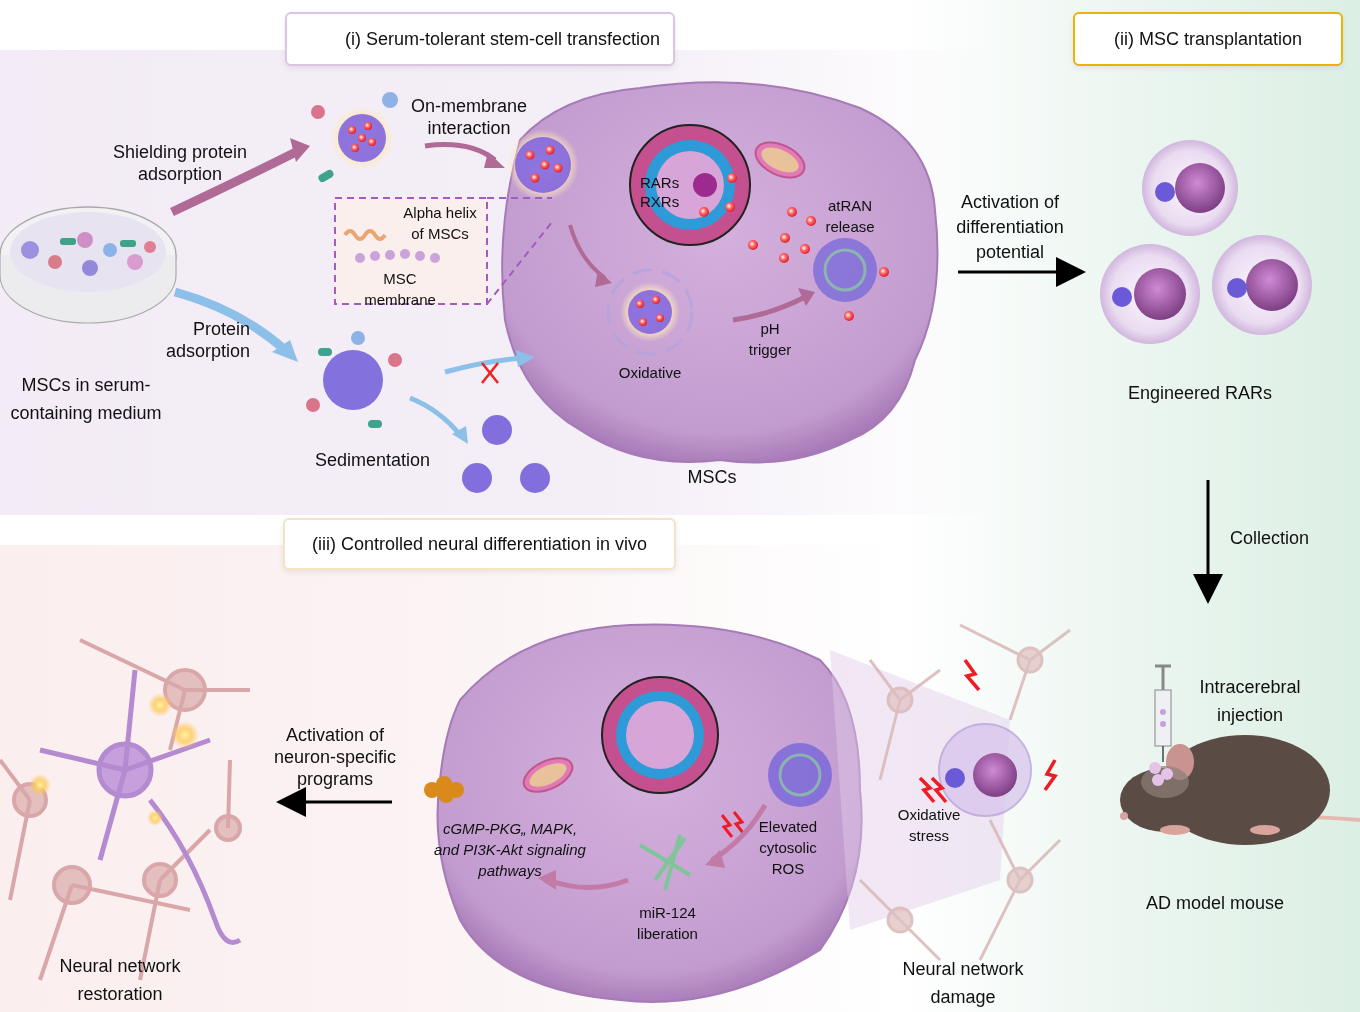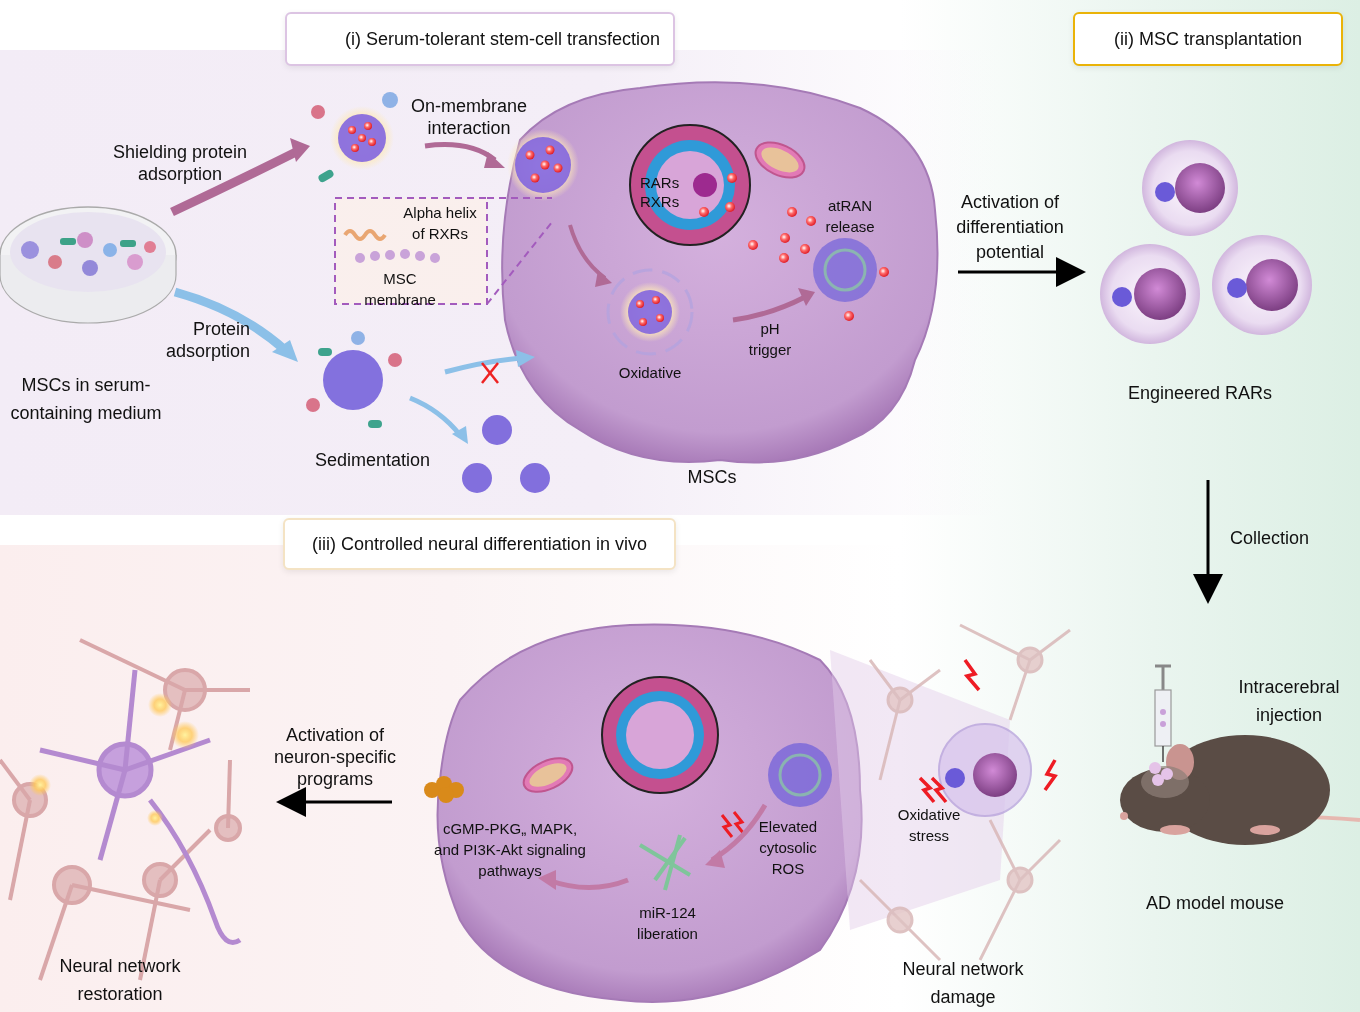--- a/index.html
+++ b/index.html
@@ -357,21 +357,21 @@
 <div class="lbl" style="left:0px;top:371px;width:172px;font-size:18px;line-height:28px;">
   <div>MSCs in serum-</div>
     <div>containing medium</div>
 </div>
 <div class="lbl" style="left:400px;top:95px;width:138px;">
   <div>On-membrane</div>
     <div>interaction</div>
 </div>
 <div class="lbl small" style="left:395px;top:202px;width:90px;">
   <div>Alpha helix</div>
-    <div>of RXRs</div>
+    <div>of MSCs</div>
 </div>
 <div class="lbl small" style="left:355px;top:268px;width:90px;">
   <div>MSC</div>
     <div>membrane</div>
 </div>
 <div class="lbl" style="left:305px;top:449px;width:135px;">Sedimentation</div>
 <div class="lbl small" style="left:640px;top:172px;width:50px;text-align:left;">RARs</div>
 <div class="lbl small" style="left:640px;top:191px;width:50px;text-align:left;">RXRs</div>
 <div class="lbl small" style="left:815px;top:195px;width:70px;">
   <div>atRAN</div>
@@ -384,21 +384,21 @@
 </div>
 <div class="lbl" style="left:672px;top:466px;width:80px;">MSCs</div>
 
 <div class="lbl" style="left:945px;top:190px;width:130px;font-size:18px;line-height:25px;">
   <div>Activation of</div>
     <div>differentiation</div>
     <div>potential</div>
 </div>
 <div class="lbl" style="left:1110px;top:382px;width:180px;">Engineered RARs</div>
 <div class="lbl" style="left:1222px;top:527px;width:95px;">Collection</div>
-<div class="lbl" style="left:1224px;top:673px;width:130px;font-size:18px;line-height:28px;">
+<div class="lbl" style="left:1185px;top:673px;width:130px;font-size:18px;line-height:28px;">
   <div>Intracerebral</div>
     <div>injection</div>
 </div>
 <div class="lbl" style="left:1130px;top:892px;width:170px;">AD model mouse</div>
 
 <div class="lbl small" style="left:888px;top:804px;width:82px;">
   <div>Oxidative</div>
     <div>stress</div>
 </div>
 <div class="lbl" style="left:888px;top:955px;width:150px;font-size:18px;line-height:28px;">
@@ -407,21 +407,21 @@
 </div>
 <div class="lbl small" style="left:748px;top:816px;width:80px;">
   <div>Elevated</div>
     <div>cytosolic</div>
     <div>ROS</div>
 </div>
 <div class="lbl small" style="left:625px;top:902px;width:85px;">
   <div>miR-124</div>
     <div>liberation</div>
 </div>
-<div class="lbl small" style="left:420px;top:818px;width:180px;">
+<div class="lbl small" style="left:420px;top:818px;width:180px;font-style:italic;">
   <div>cGMP-PKG„ MAPK,</div>
     <div>and PI3K-Akt signaling</div>
     <div>pathways</div>
 </div>
 <div class="lbl" style="left:265px;top:724px;width:140px;">
   <div>Activation of</div>
     <div>neuron-specific</div>
     <div>programs</div>
 </div>
 <div class="lbl" style="left:45px;top:952px;width:150px;font-size:18px;line-height:28px;">

